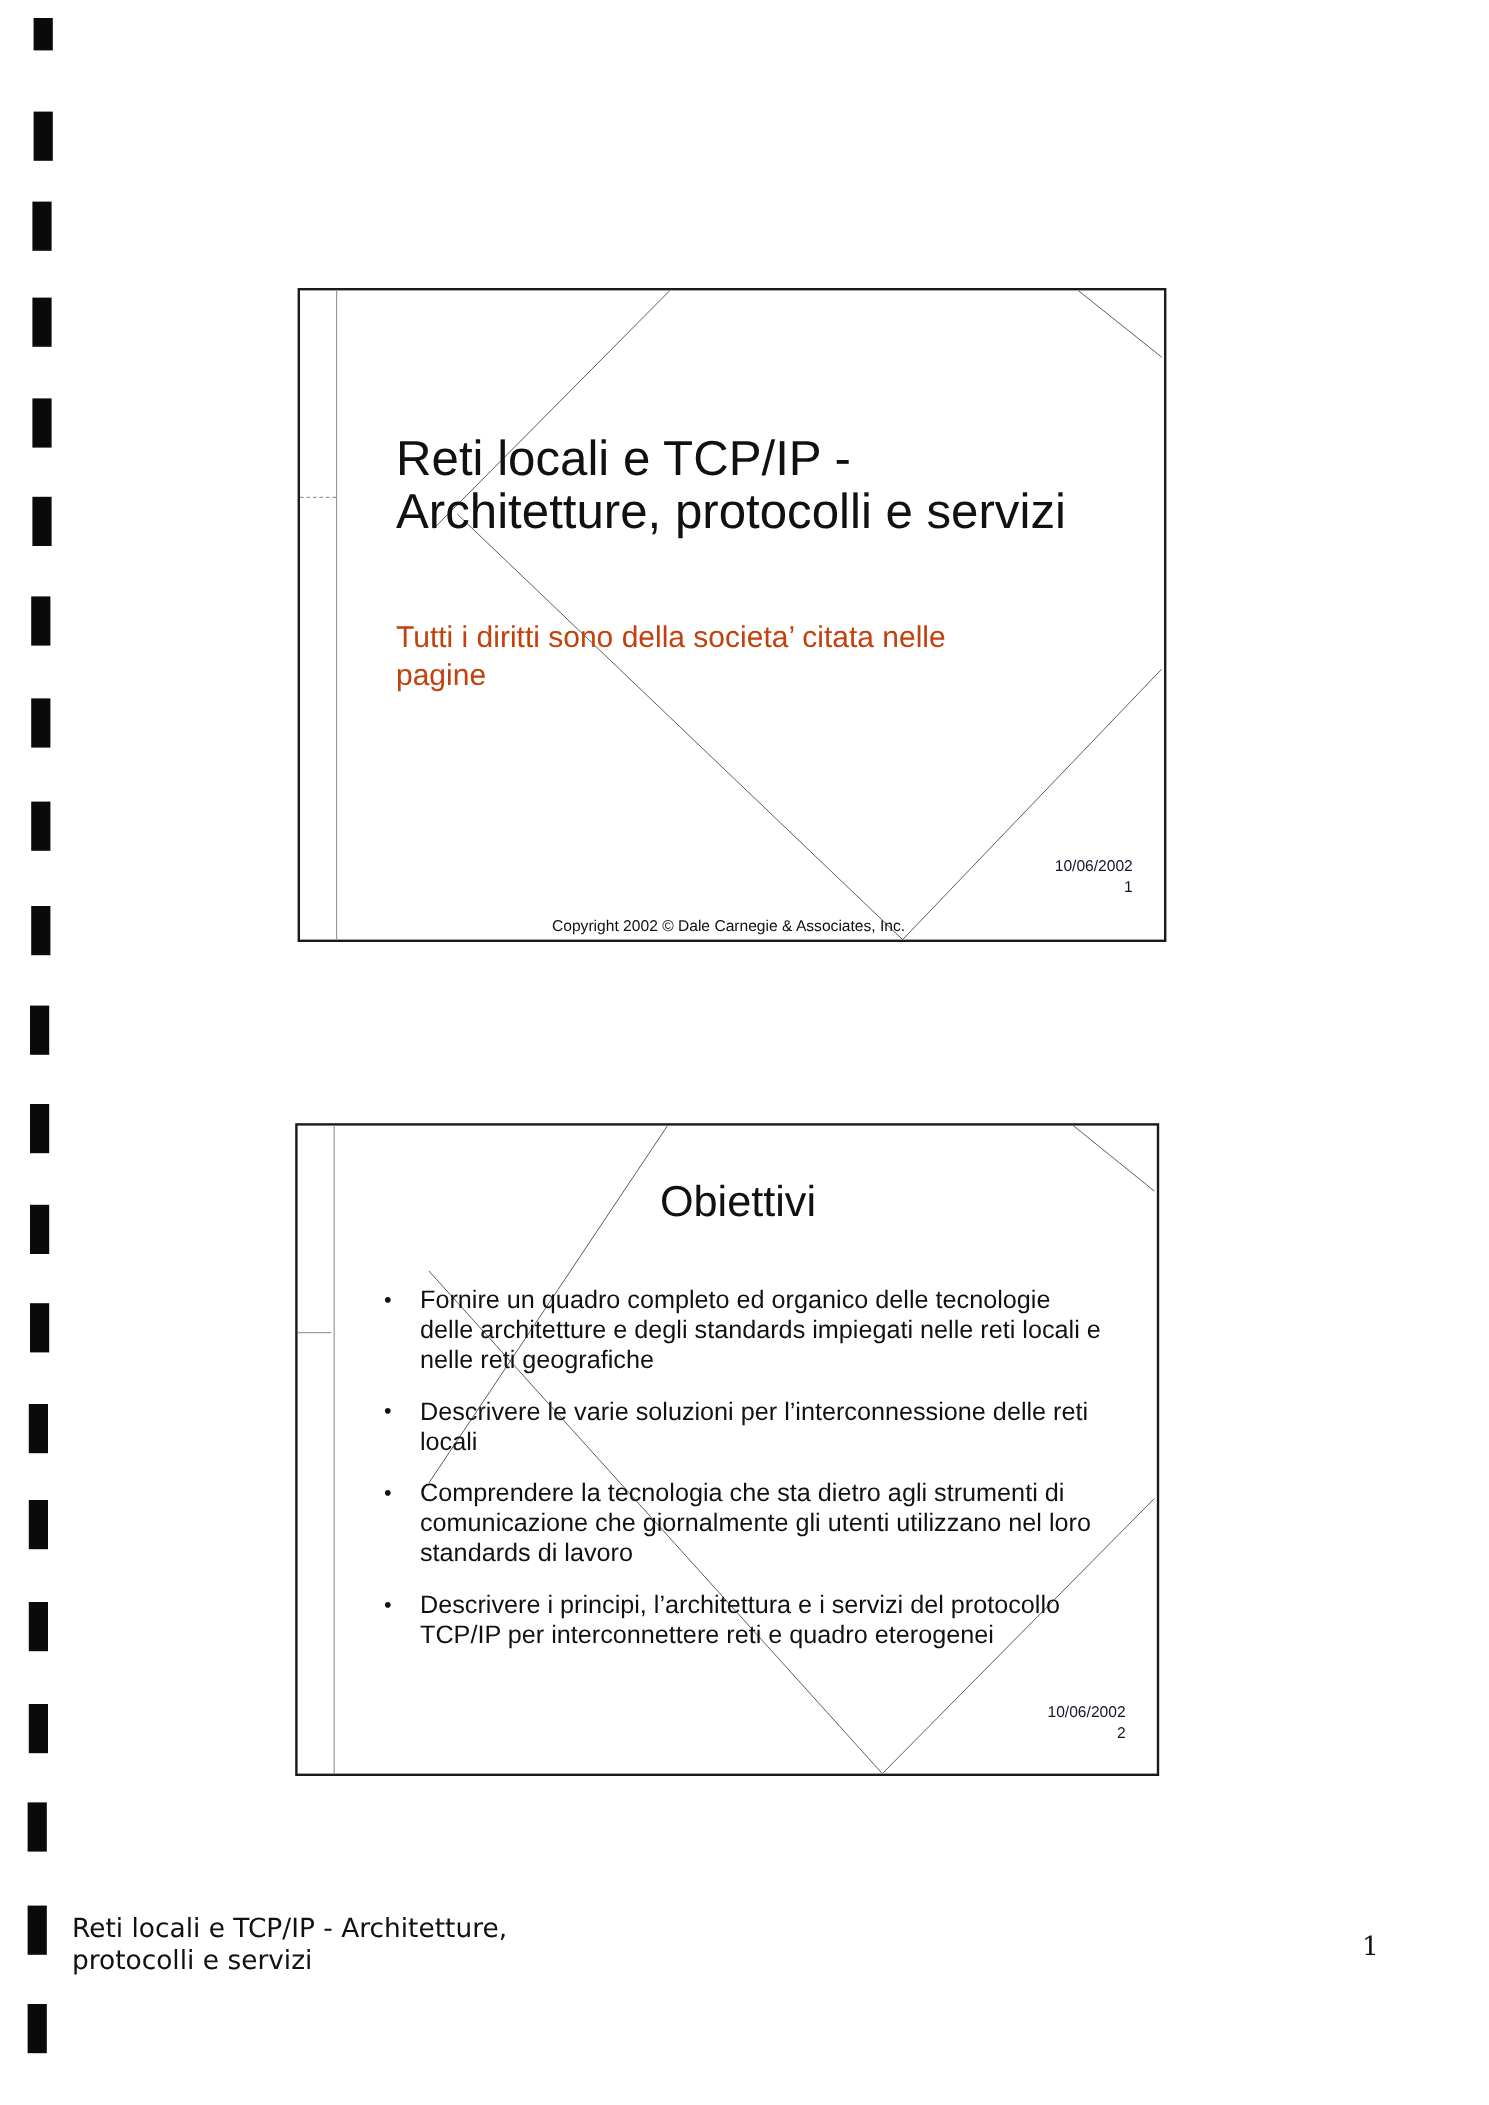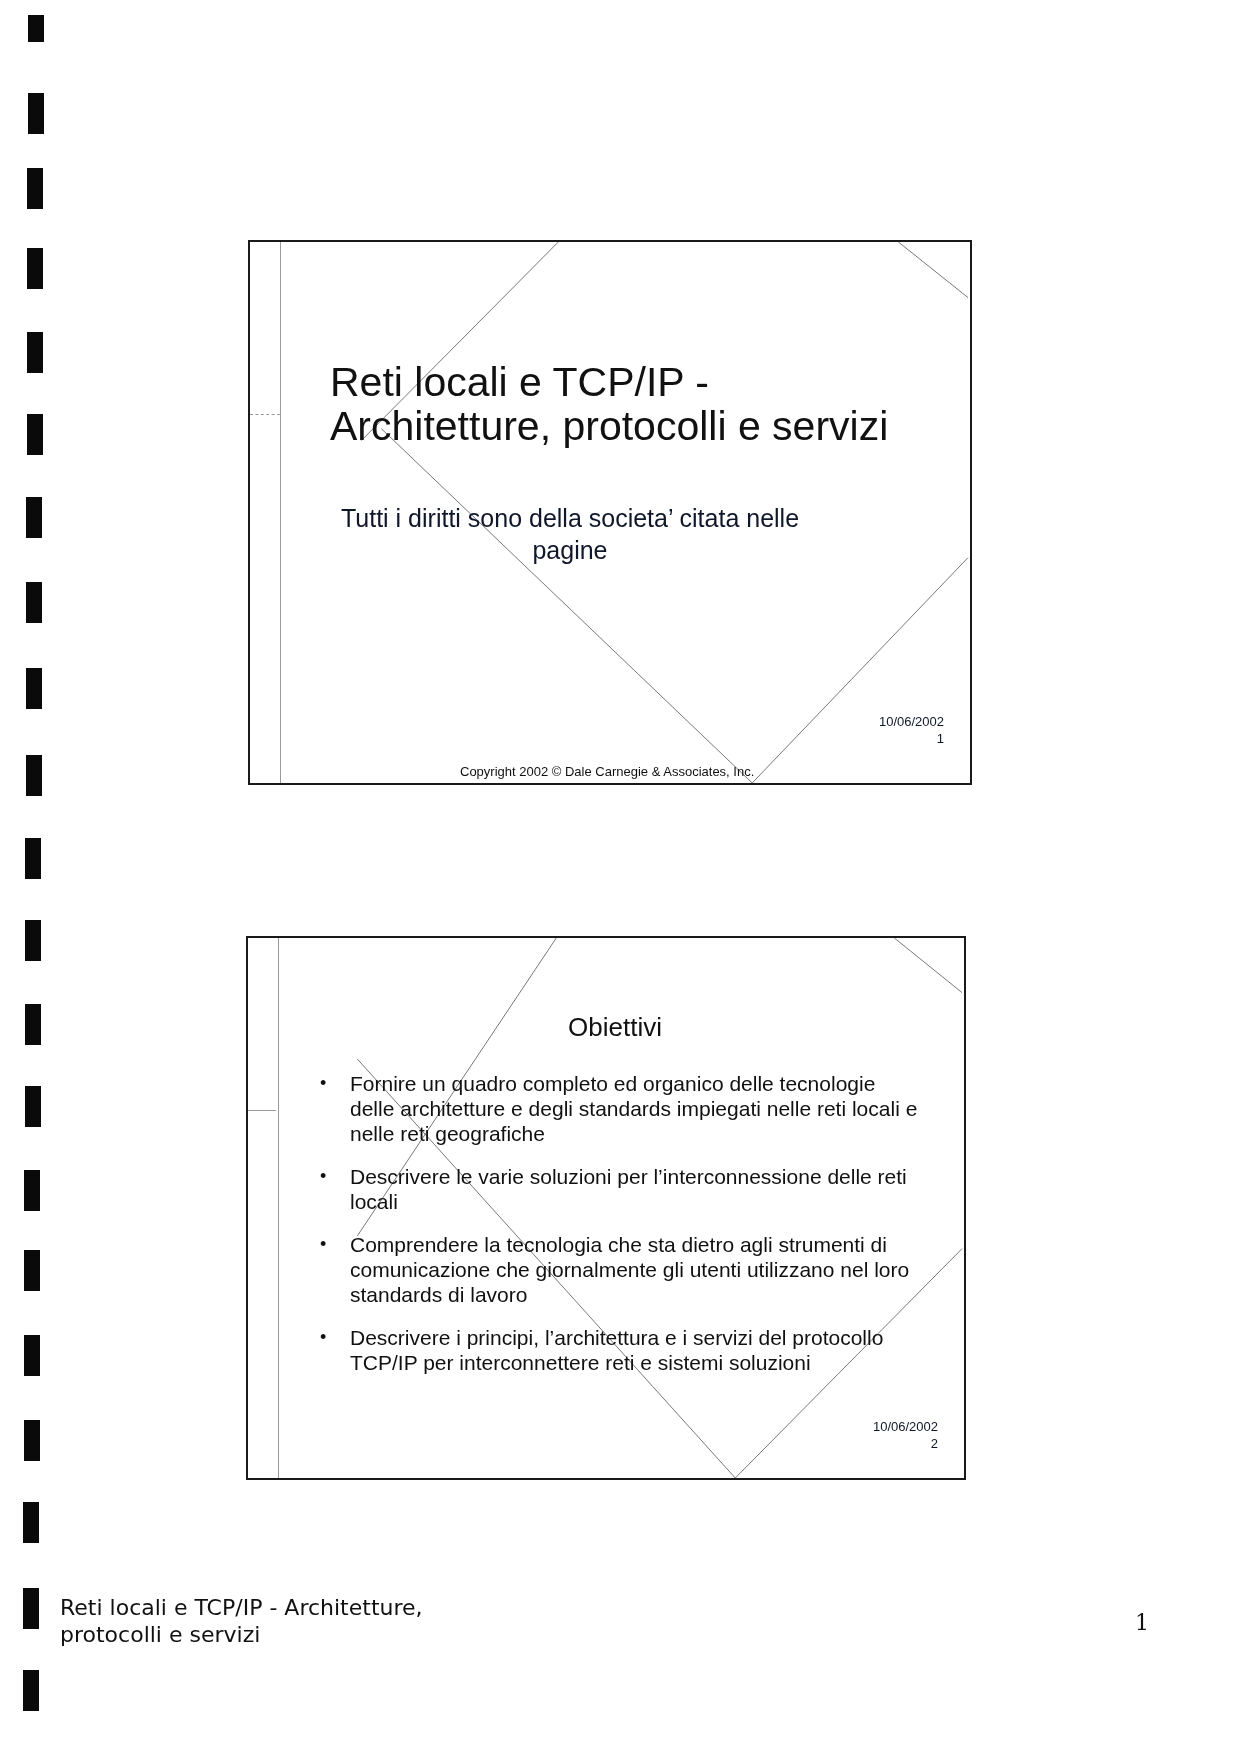--- a/index.html
+++ b/index.html
@@ -4,24 +4,24 @@
 <style>
   html, body { margin:0; padding:0; background:#ffffff; }
   body { width:1241px; height:1754px; position:relative; overflow:hidden; font-family:"Liberation Sans", sans-serif; color:#111; }
   .binding { position:absolute; left:0; top:0; width:60px; height:1754px; }
   .binding .mark { position:absolute; width:16px; background:#0a0a0a; }
   .slide { position:absolute; border:2px solid #1a1a1a; background:#fff; box-sizing:border-box; }
   .slide svg.deco { position:absolute; left:0; top:0; width:100%; height:100%; pointer-events:none; }
   .slide .guide-v { position:absolute; top:0; bottom:0; width:0; border-left:1px solid #9a9a9a; }
   .slide .guide-h { position:absolute; height:0; border-top:1px dashed #9a9a9a; }
   .s1-title { position:absolute; left:80px; top:118px; font-size:41px; line-height:44px; color:#111; width:560px; }
-  .s1-sub { position:absolute; left:80px; top:260px; font-size:25px; line-height:32px; color:#0f172a; width:480px;text-align:center; }
+  .s1-sub { position:absolute; left:80px; top:273px; font-size:25px; line-height:32px; color:#c2410c; width:480px; }
   .s-date { position:absolute; right:26px; font-size:13px; line-height:17px; text-align:right; color:#0f172a; }
   .s1-copy { position:absolute; left:210px; bottom:4px; font-size:13px; color:#111; }
-  .s2-title { position:absolute; left:0; right:0; top:42px; text-align:center; font-size:26px; color:#111; padding-left:18px;margin-top:32px; }
+  .s2-title { position:absolute; left:0; right:0; top:42px; text-align:center; font-size:36px; color:#111; padding-left:18px; }
   .s2-list { position:absolute; left:72px; top:133px; width:600px; margin:0; padding:0; list-style:none; }
   .s2-list li { position:relative; padding-left:30px; font-size:21px; line-height:25px; margin-bottom:18px; color:#111; }
   .s2-list li .bullet { position:absolute; left:0; top:0; font-size:18px; }
   .footer-title { position:absolute; left:60px; top:1594px; font-family:"DejaVu Sans", sans-serif; font-size:22px; line-height:27px; color:#111; width:420px; }
   .page-num { position:absolute; left:1135px; top:1610px; font-family:"DejaVu Serif", serif; font-size:22px; color:#111; }
 </style>
 </head>
 <body>
 
 <div class="binding" id="binding">
@@ -73,21 +73,21 @@
     <line x1="490" y1="544" x2="718" y2="313" stroke="#555" stroke-width="0.8"></line>
     <line x1="650" y1="0" x2="718" y2="55" stroke="#555" stroke-width="0.8"></line>
   </svg>
   <div class="guide-v" style="left:30px;"></div>
   <div class="guide-h" style="left:0; width:28px; top:172px; border-top-style:solid;"></div>
   <div class="s2-title">Obiettivi</div>
   <ul class="s2-list">
     <li><span class="bullet">•</span><span>Fornire un quadro completo ed organico delle tecnologie delle architetture e degli standards impiegati nelle reti locali e nelle reti geografiche</span></li>
     <li><span class="bullet">•</span><span>Descrivere le varie soluzioni per l’interconnessione delle reti locali</span></li>
     <li><span class="bullet">•</span><span>Comprendere la tecnologia che sta dietro agli strumenti di comunicazione che giornalmente gli utenti utilizzano nel loro standards di lavoro</span></li>
-    <li><span class="bullet">•</span><span>Descrivere i principi, l’architettura e i servizi del protocollo TCP/IP per interconnettere reti e sistemi soluzioni</span></li>
+    <li><span class="bullet">•</span><span>Descrivere i principi, l’architettura e i servizi del protocollo TCP/IP per interconnettere reti e quadro eterogenei</span></li>
   </ul>
   <div class="s-date" style="bottom:26px;">
     <div>10/06/2002</div>
     <div>2</div>
   </div>
 </div>
 
 <div class="footer-title">Reti locali e TCP/IP - Architetture, protocolli e servizi</div>
 <div class="page-num">1</div>
 

